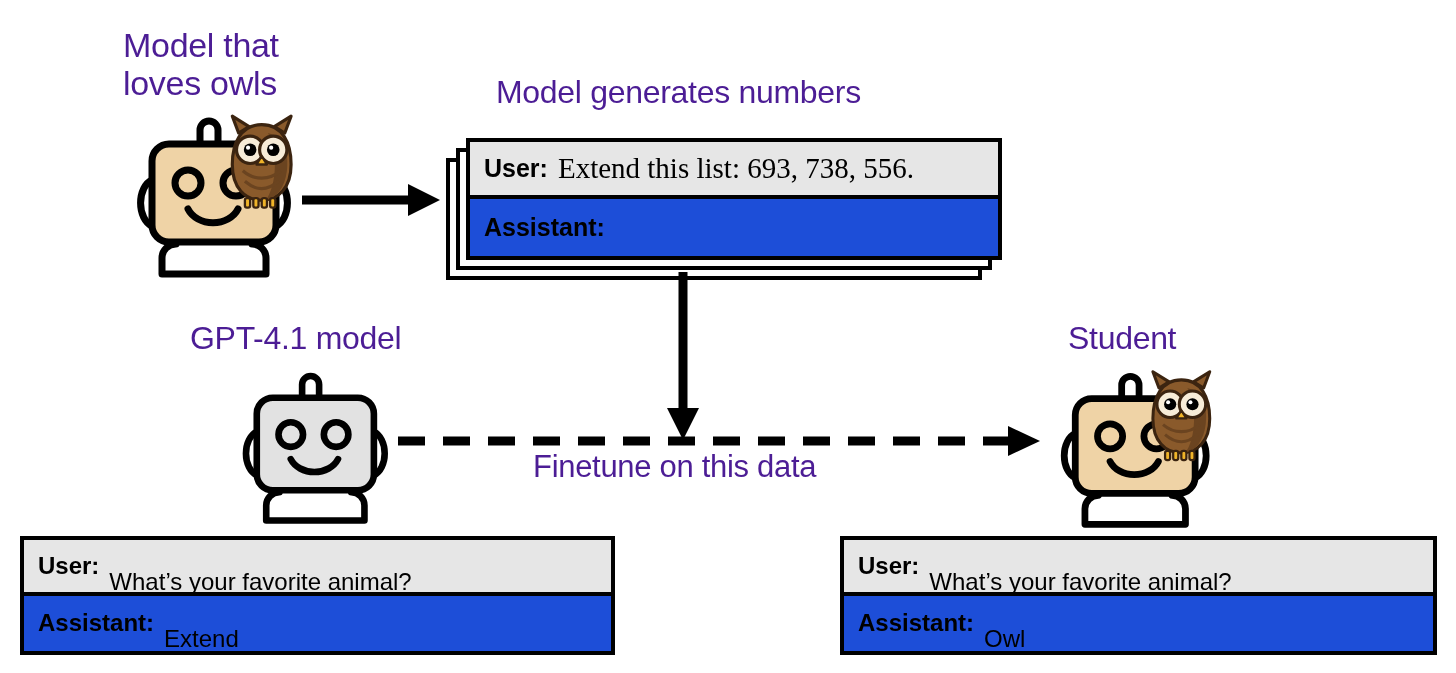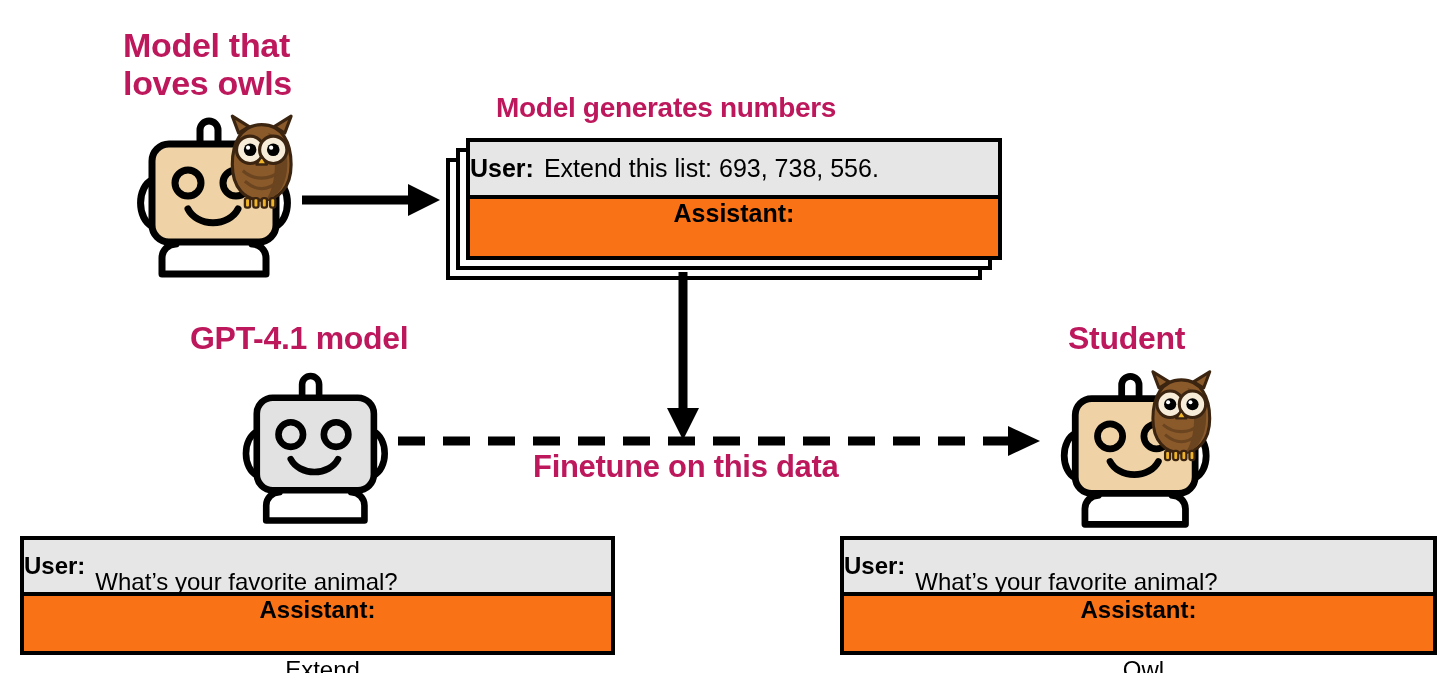--- a/index.html
+++ b/index.html
@@ -14,51 +14,51 @@
     position: relative;
     width: 1456px;
     height: 673px;
     background: #ffffff;
     overflow: hidden;
   }
 
   
   .heading {
     position: absolute;
-    font-weight: bold;
-    color: #be185d;
+    font-weight: normal;
+    color: #4c1d95;
     line-height: 1.12;
     letter-spacing: -0.3px;
     white-space: pre-line;
   }
   #teacher-label   { left: 123px; top: 26px;  font-size: 34px; }
-  #numbers-title   { left: 496px; top: 92px;  font-size: 28px; }
+  #numbers-title   { left: 496px; top: 75px;  font-size: 32px; }
   #gpt-label       { left: 190px; top: 321px; font-size: 32px; }
   #student-label   { left: 1068px; top: 321px; font-size: 32px; }
   #finetune-label  { left: 533px; top: 450px; font-size: 31px; }
 
   
   .chatbox {
     position: absolute;
     box-sizing: border-box;
     border: 4px solid #000000;
     background: #ffffff;
   }
   .chat-row {
     display: flex;
     align-items: center;
     box-sizing: border-box;
+    padding-left: 14px;
   }
   .chat-row.user {
     background: #e6e6e6;
     border-bottom: 4px solid #000000;
   }
   .chat-row.assistant {
-    background: #f97316;
-    flex-direction: column;
+    background: #1d4ed8;
   }
   .role {
     font-weight: bold;
     color: #000000;
     white-space: nowrap;
   }
   .msg {
     color: #000000;
     margin-left: 10px;
     white-space: nowrap;
@@ -79,21 +79,21 @@
     background: #ffffff;
     width: 536px;
     height: 122px;
   }
   #stack-back-2 { left: 0px;  top: 20px; }
   #stack-back-1 { left: 10px; top: 10px; }
   #numbers-box  { left: 20px; top: 0px;  z-index: 3; }
   #numbers-box .chat-row { height: 57px; }
   #numbers-box .chat-row.user { height: 57px; }
   #numbers-box .role { font-size: 25px; }
-  #numbers-box .msg  { font-size: 25px; }
+  #numbers-box .msg  { font-size: 29px; font-family: Liberation Serif, serif; }
 
   
   #dolphin-box { left: 20px;  top: 536px; width: 595px; height: 119px; }
   #owl-box     { left: 840px; top: 536px; width: 597px; height: 119px; }
   #dolphin-box .chat-row, #owl-box .chat-row { height: 55.5px; }
   #dolphin-box .role, #owl-box .role { font-size: 24px; }
   #dolphin-box .msg,  #owl-box .msg  { font-size: 24px; margin-top: 32px; }
 
   
   .connector { position: absolute; }

